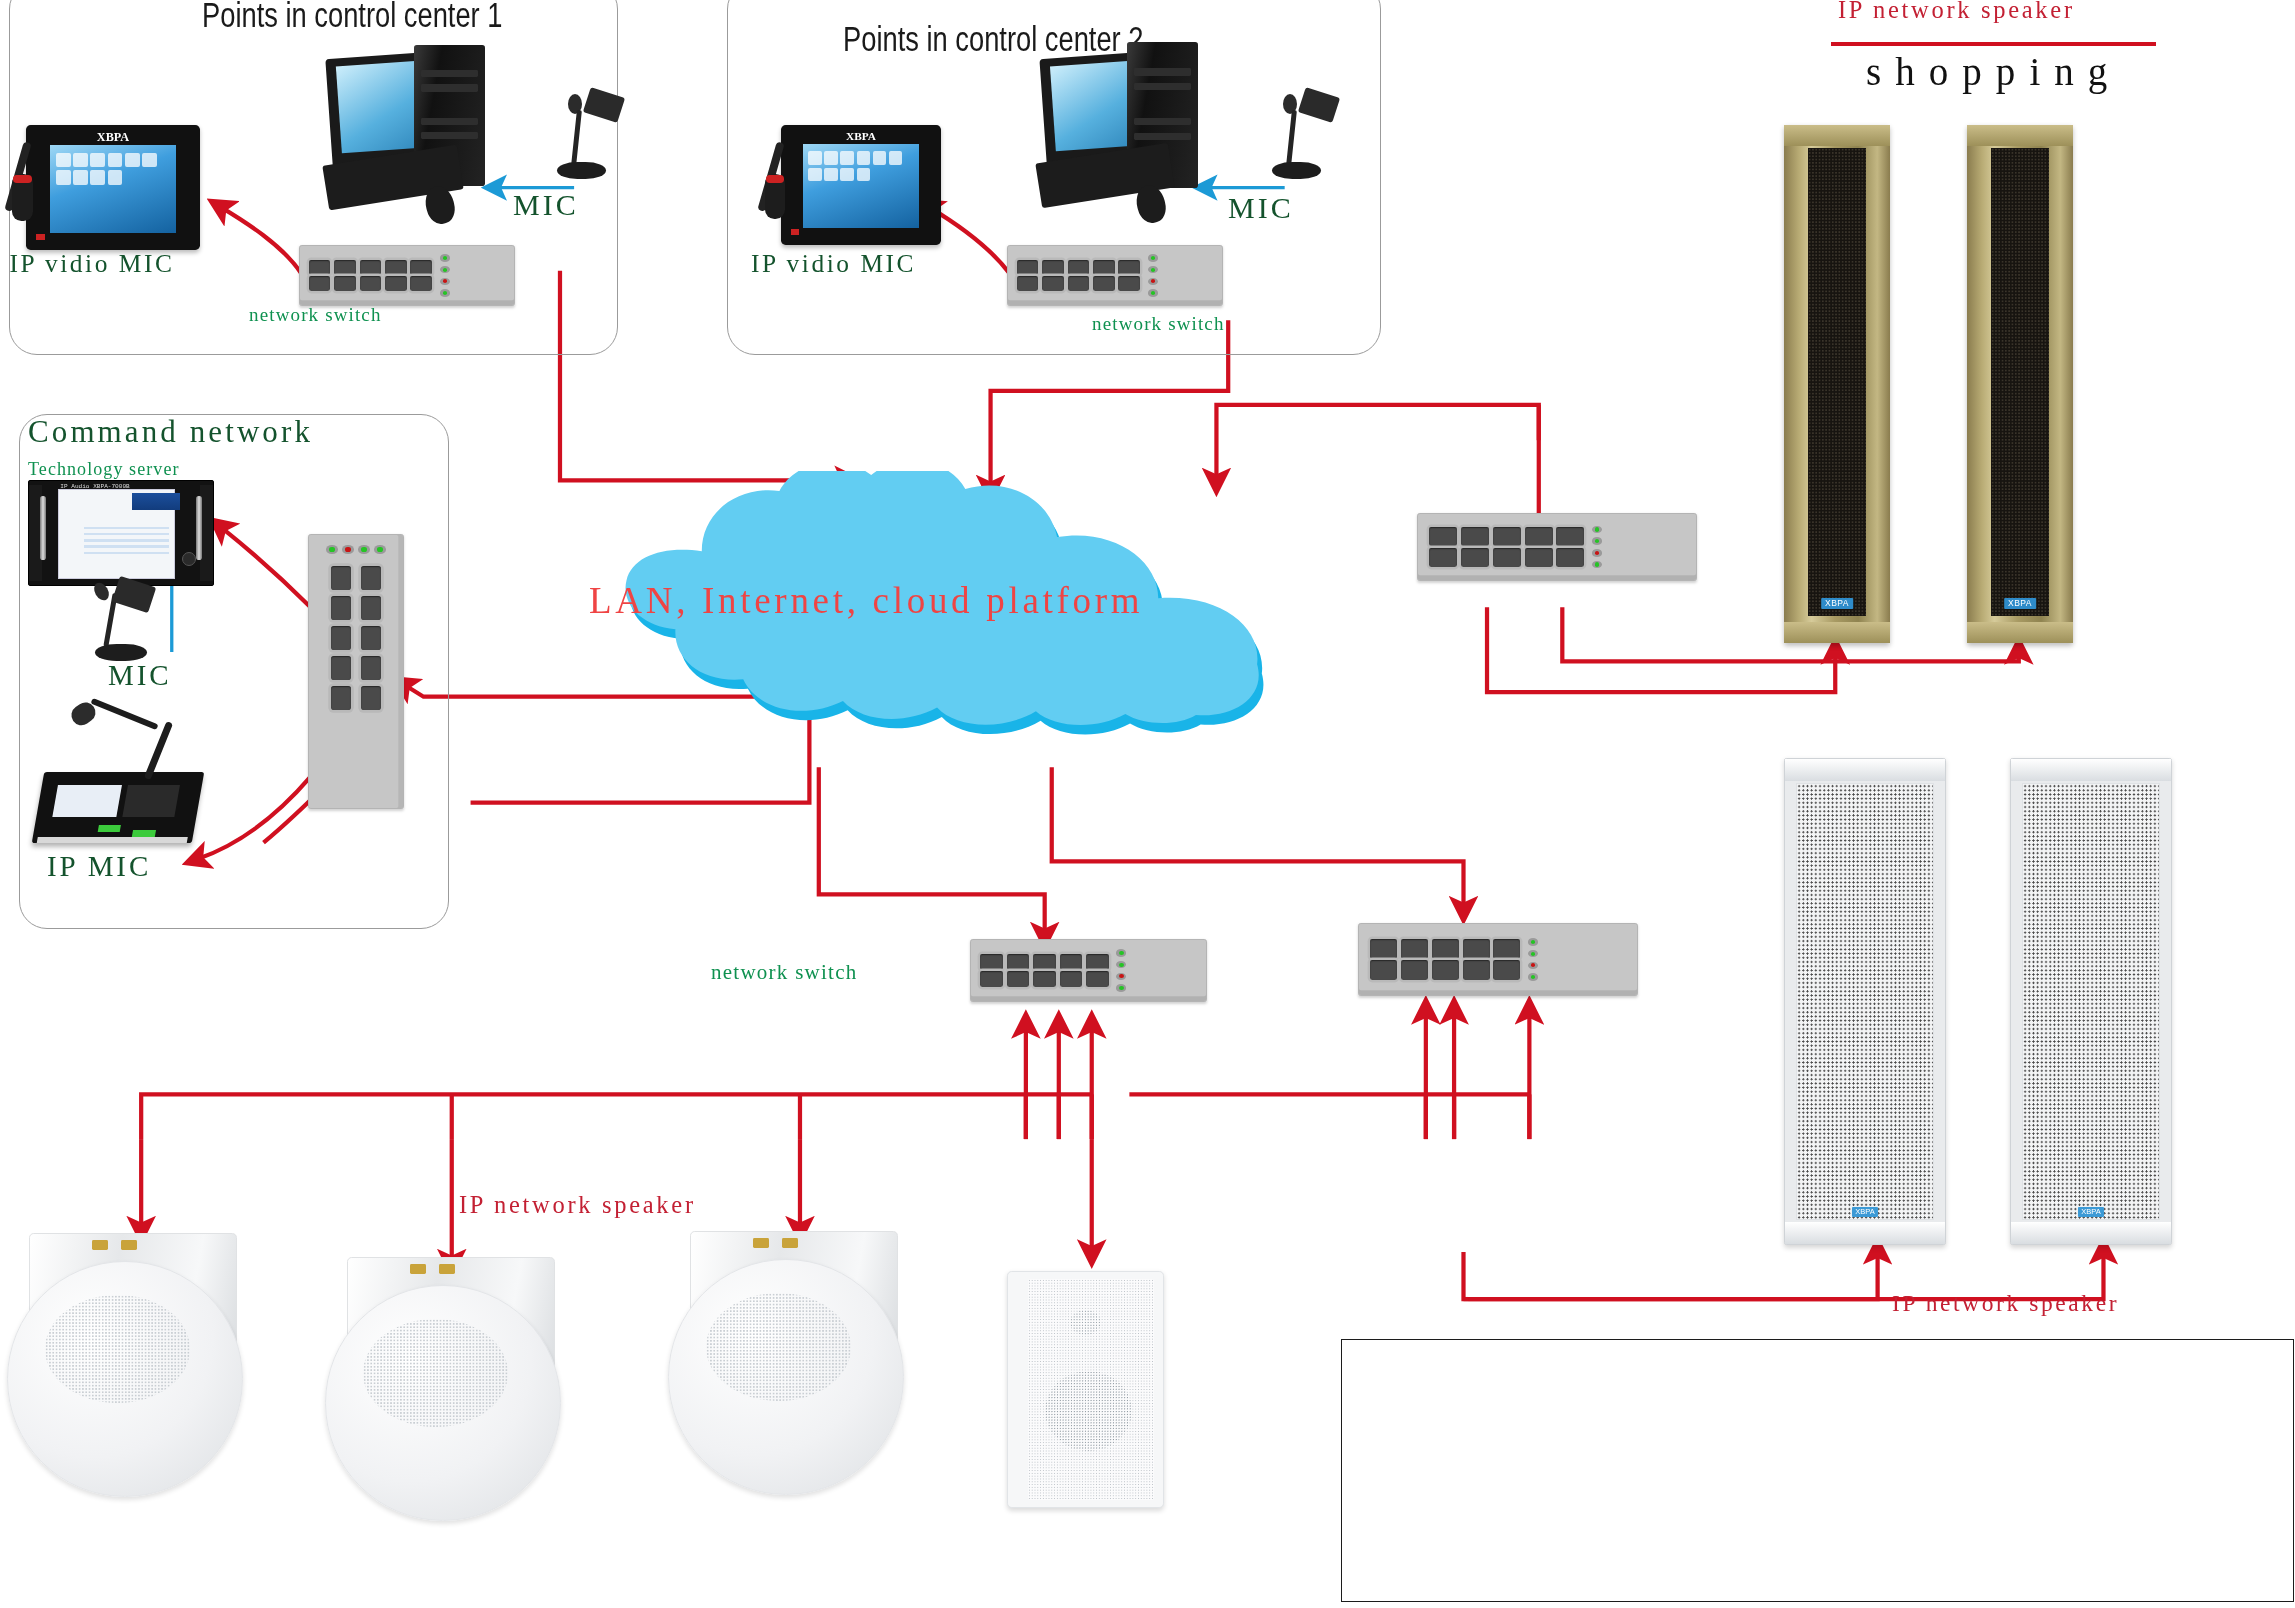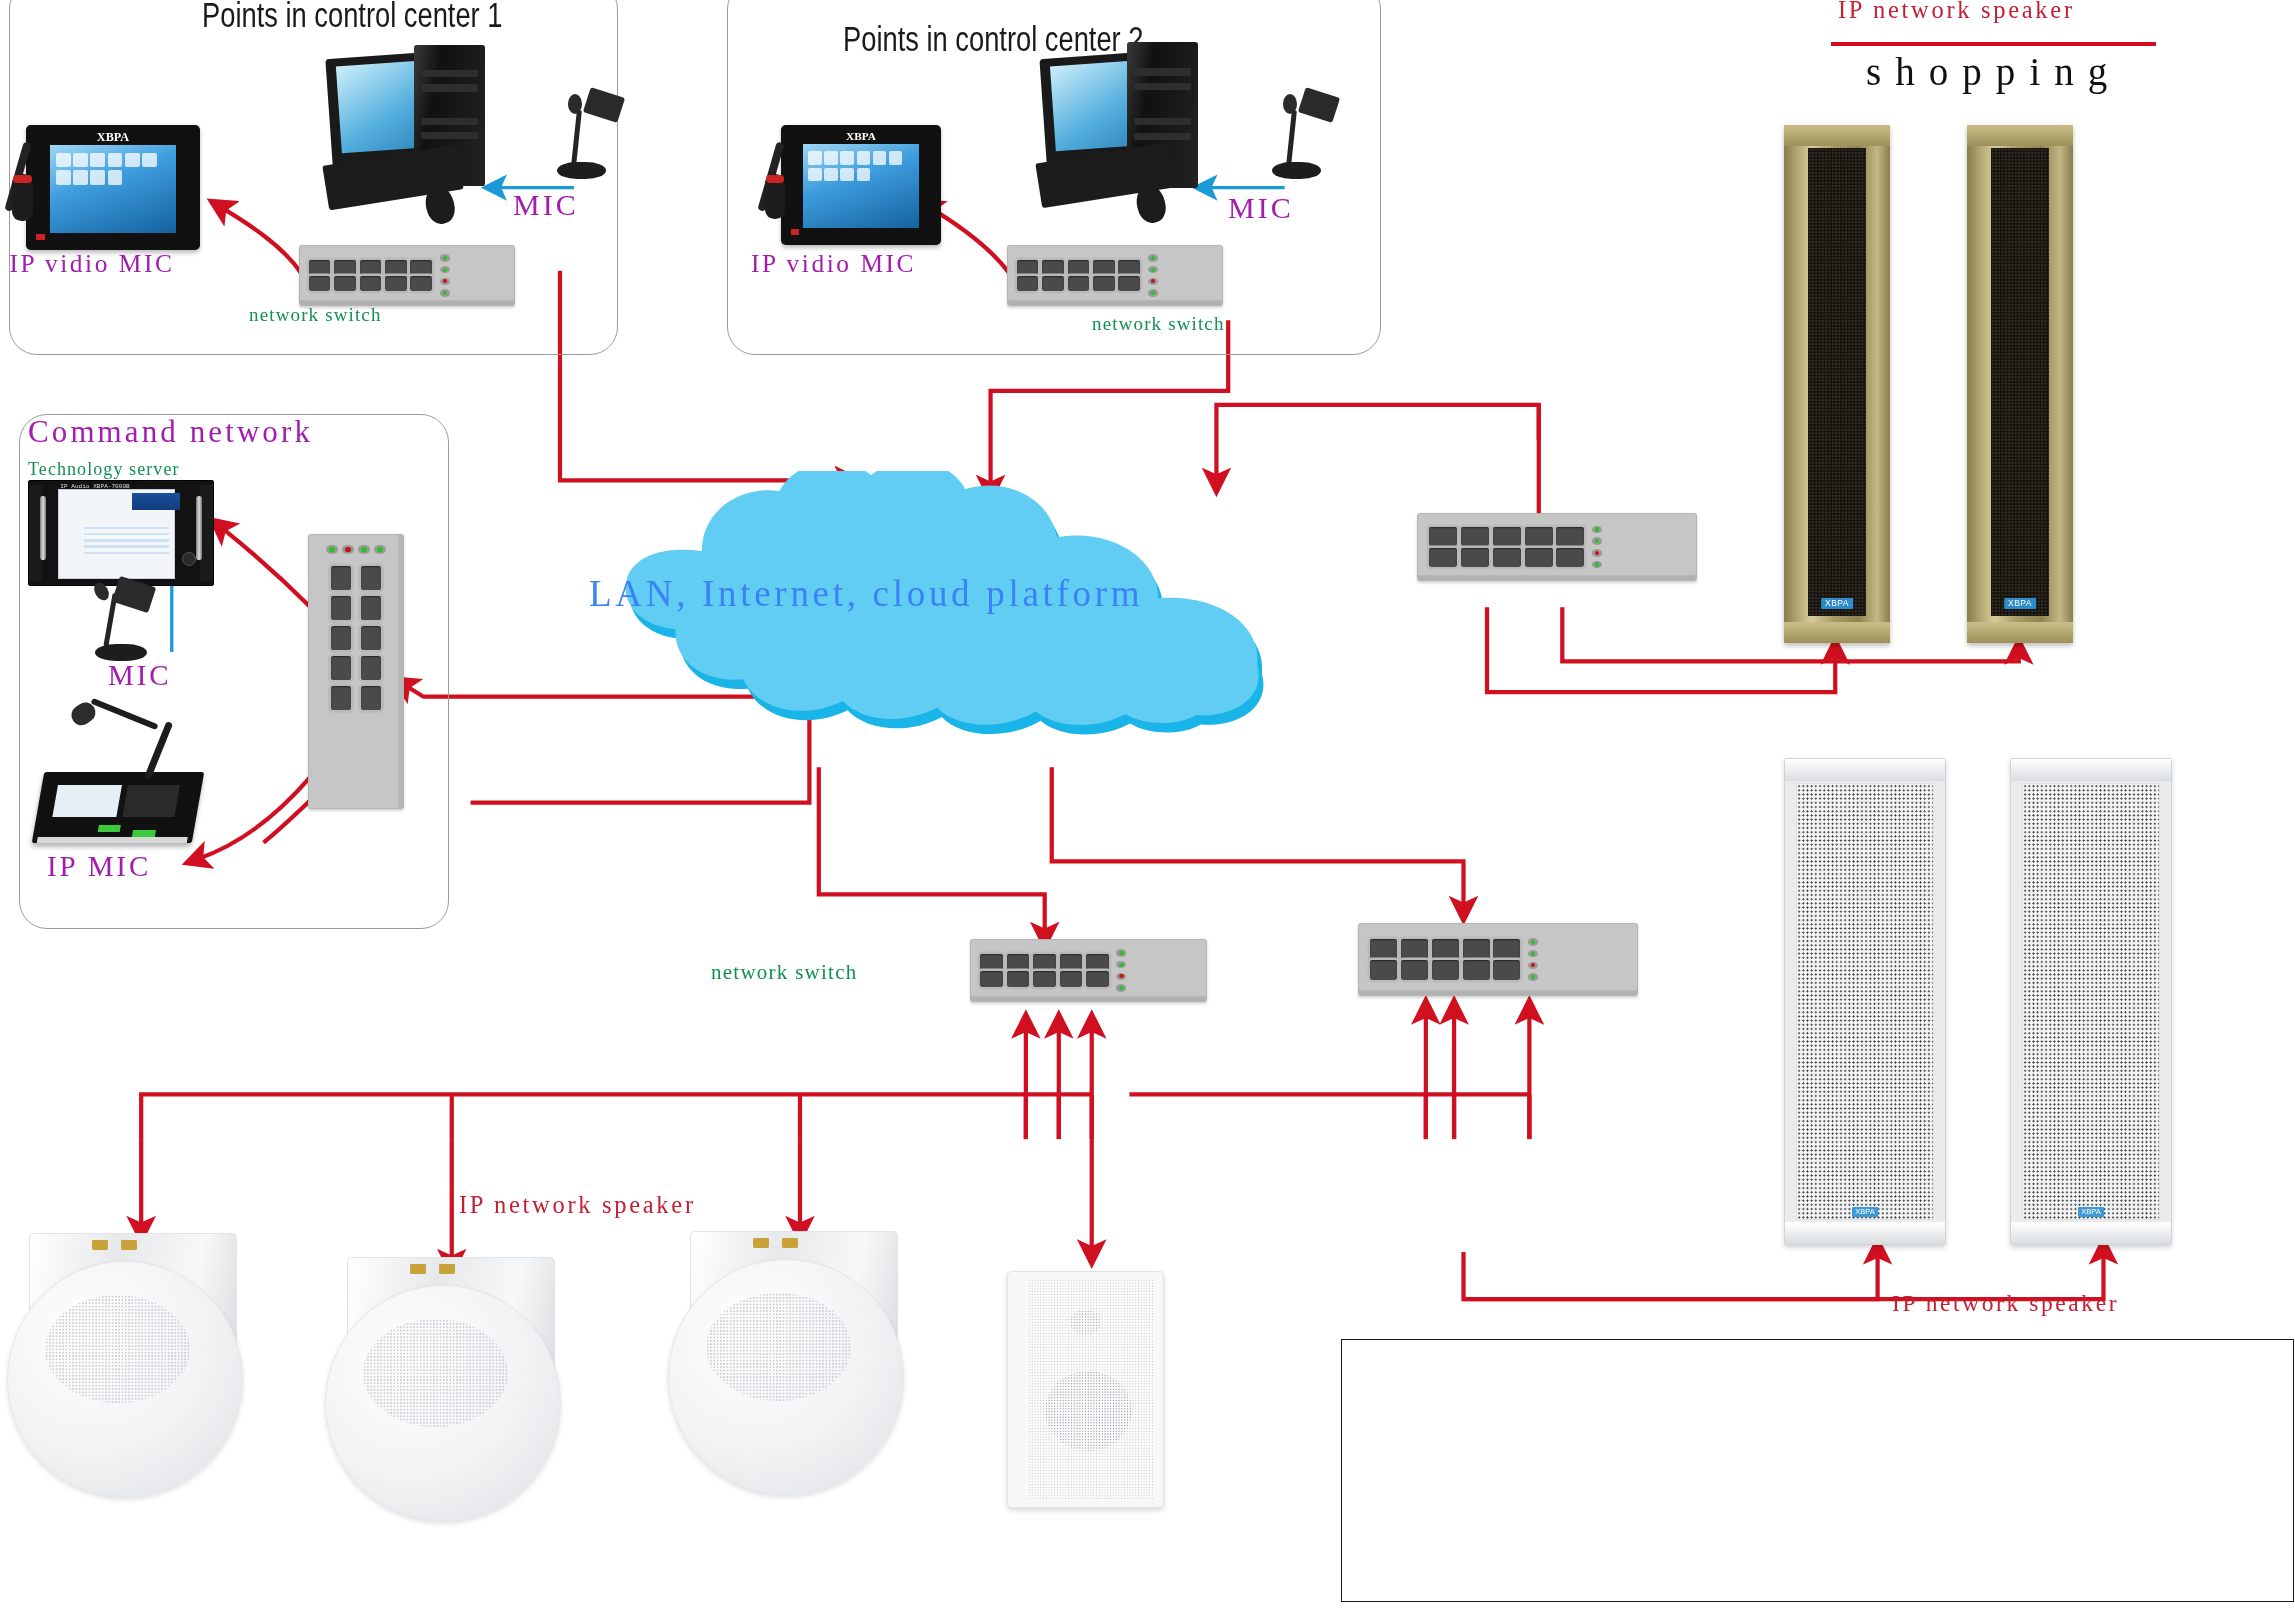--- a/index.html
+++ b/index.html
@@ -18,33 +18,33 @@
   }
 
   
   .ttl-black{
     font-family:"Liberation Sans", sans-serif;
     color:#1a1a1a;font-weight:400;white-space:nowrap;
     transform:scaleX(.78);transform-origin:left center;
   }
   .grn{
     font-family:"Liberation Serif", serif;
-    color:#a21caf;white-space:nowrap;letter-spacing:.10em;
+    color:#14532d;white-space:nowrap;letter-spacing:.10em;
   }
   .grn2{
     font-family:"Liberation Serif", serif;
     color:#0f9150;white-space:nowrap;letter-spacing:.06em;
   }
   .red-lbl{
     font-family:"Liberation Serif", serif;
     color:#c32033;white-space:nowrap;letter-spacing:.11em;
   }
   .red-cloud{
     font-family:"Liberation Serif", serif;
-    color:#3b82f6;white-space:nowrap;letter-spacing:.10em;
+    color:#ef4444;white-space:nowrap;letter-spacing:.10em;margin-top:7px;
   }
   .reticle{
     font-family:"Liberation Serif", serif;
     color:#111;white-space:nowrap;letter-spacing:.36em;
   }
   .cond{
     font-family:"Liberation Serif", serif;
     color:#111;white-space:nowrap;
     transform:scaleX(.80);transform-origin:left center;
   }

